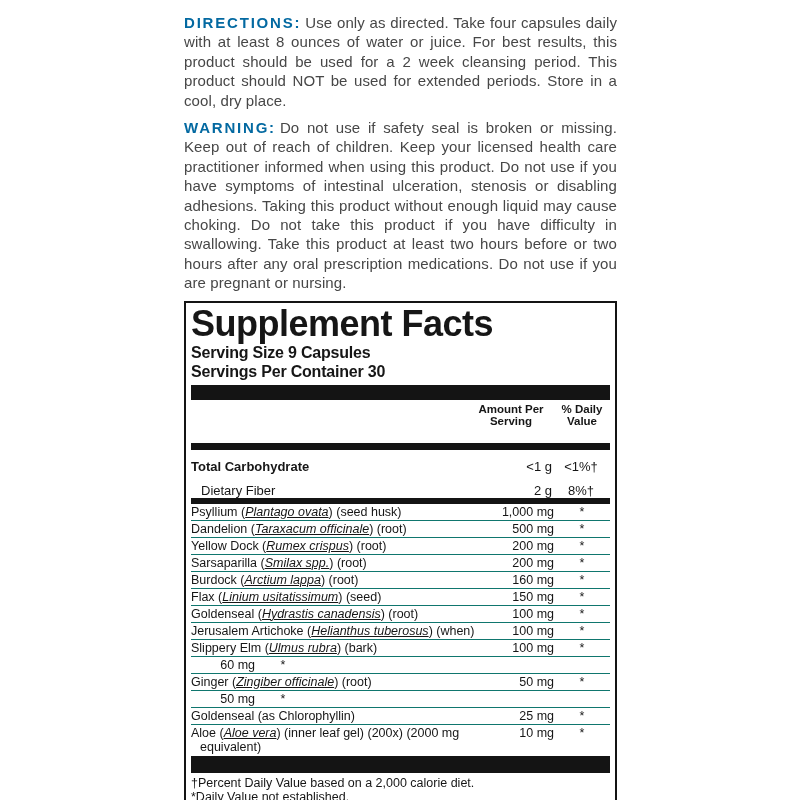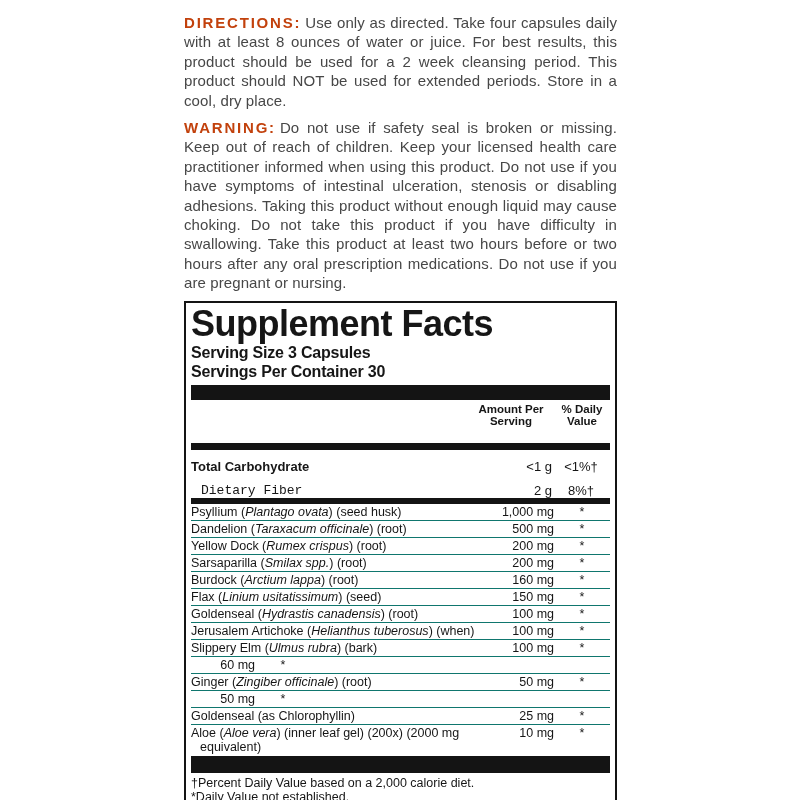--- a/index.html
+++ b/index.html
@@ -9,66 +9,66 @@
     font-family:"Liberation Sans", sans-serif; overflow:hidden;
   }
   .col { position:absolute; left:184px; top:13px; width:433px; }
 
   
   .para {
     font-size:15px; line-height:19.4px; color:#474747;
     text-align:justify; text-align-last:left; margin-bottom:8px;
     letter-spacing:0.1px;
   }
-  .para .phead { font-weight:bold; color:#c2410c; letter-spacing:1.8px; margin-right:4px; }
+  .para .phead { font-weight:bold; color:#0369a1; letter-spacing:1.8px; margin-right:4px; }
 
   
   .facts { border:2px solid #141414; margin-top:7px; padding:2px 5px 3px 5px; color:#161616; }
   .sf-title { font-size:36px; font-weight:bold; letter-spacing:-0.5px; line-height:38px; white-space:nowrap; }
   .sf-serv  { font-size:16px; font-weight:bold; line-height:19px; letter-spacing:-0.2px; }
   .bar { background:#141414; }
   .bar-thick { height:15px; margin-top:4px; }
   .bar-med   { height:7px; }
   .bar-med2  { height:6px; }
   .bar-bottom{ height:17px; margin-top:1px; }
 
   .sf-hdr { display:flex; font-weight:bold; font-size:11.5px; line-height:12px; padding:3px 0 16px 0; }
   .sf-hdr .spacer { flex:1; }
   .hcol-amt { width:86px; text-align:center; }
   .hcol-dv  { width:56px; text-align:center; }
 
   .nrow { display:flex; font-size:13px; line-height:13px; padding:10px 0 1px 0; }
   .nrow .nname { flex:1; }
   .nrow .nname.b { font-weight:bold; }
-  .nrow .nname.indent { padding-left:10px;font-family:Liberation Mono, monospace; }
+  .nrow .nname.indent { padding-left:10px; }
   .namount { width:72px; text-align:right; white-space:nowrap; }
   .ndv { width:58px; text-align:center; white-space:nowrap; }
 
   .irow { display:flex; align-items:flex-start; font-size:12.5px; line-height:14px; padding:1px 0; }
   .irow + .irow { border-top:1px solid #0f766e; }
   .iname { flex:1; padding-left:9px; text-indent:-9px; padding-right:3px; }
-  .iname .lat { font-style:italic; }
+  .iname .lat { font-style:italic;text-decoration:underline; }
   .iamount { width:64px; text-align:right; white-space:nowrap; }
   .idv { width:56px; text-align:center; }
 
   .fnotes { padding:3px 0 1px 0; font-size:12.5px; line-height:14.5px; }
 </style>
 </head>
 <body>
 
 <div class="page">
   <div class="col">
 
     <p class="para"><span class="phead">DIRECTIONS:</span><span>Use only as directed. Take four capsules daily with at least 8 ounces of water or juice. For best results, this product should be used for a 2 week cleansing period. This product should NOT be used for extended periods. Store in a cool, dry place.</span></p>
 
     <p class="para"><span class="phead">WARNING:</span><span>Do not use if safety seal is broken or missing. Keep out of reach of children. Keep your licensed health care practitioner informed when using this product. Do not use if you have symptoms of intestinal ulceration, stenosis or disabling adhesions. Taking this product without enough liquid may cause choking. Do not take this product if you have difficulty in swallowing. Take this product at least two hours before or two hours after any oral prescription medications. Do not use if you are pregnant or nursing.</span></p>
 
     <div class="facts">
       <div class="sf-title">Supplement Facts</div>
-      <div class="sf-serv">Serving Size 3 Capsules</div>
+      <div class="sf-serv">Serving Size 9 Capsules</div>
       <div class="sf-serv">Servings Per Container 30</div>
 
       <div class="bar bar-thick"></div>
 
       <div class="sf-hdr">
         <div class="spacer"></div>
         <div class="hcol-amt">
           <div>Amount Per</div>
           <div>Serving</div>
         </div>

